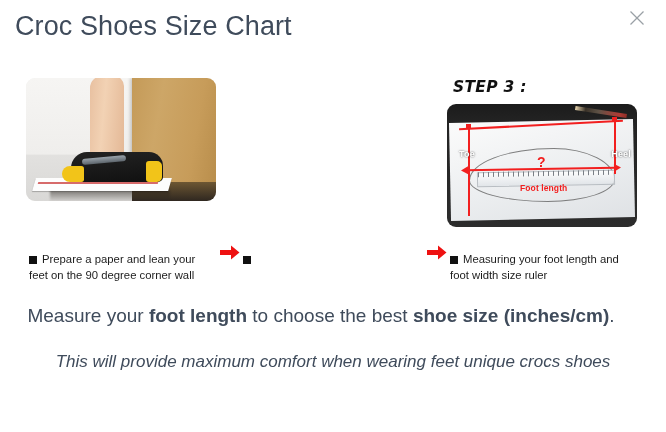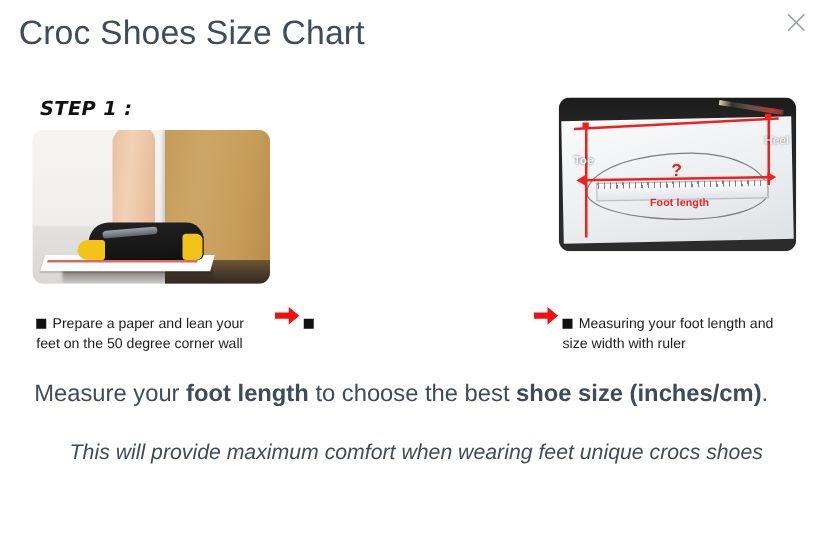--- a/index.html
+++ b/index.html
@@ -311,22 +311,22 @@
   .ph3-dot-r { left: 165px; top: 13px; }
   .ph3-lbl-toe {
     position: absolute;
     left: 12px; top: 45px;
     font-size: 9px; font-weight: bold; color: #ffffff;
     text-shadow: 0 0 2px rgba(0,0,0,.7);
     letter-spacing: .2px;
   }
   .ph3-lbl-heel {
     position: absolute;
-    right: 6px; top: 29px;
-    font-size: 9px; font-weight: normal; color: #ffffff;
+    right: 6px; top: 45px;
+    font-size: 9px; font-weight: bold; color: #ffffff;
     text-shadow: 0 0 2px rgba(0,0,0,.7);
     letter-spacing: .2px;
   }
   .ph3-lbl-q {
     position: absolute;
     left: 90px; top: 50px;
     font-size: 14px; font-weight: bold; color: #f21f1f;
   }
   .ph3-lbl-len {
     position: absolute;
@@ -399,21 +399,20 @@
         <line x1="1.5" y1="1.5" x2="14.5" y2="14.5" stroke="#9aa0a6" stroke-width="1.2"></line>
         <line x1="14.5" y1="1.5" x2="1.5" y2="14.5" stroke="#9aa0a6" stroke-width="1.2"></line>
       </svg>
     </span>
   </div>
 </div>
 
 <div class="steps-row">
 
   <div class="step step-1">
-    <div class="step-label">STEP 1 :</div>
     <div class="photo">
       <div class="ph1-bg"></div>
       <div class="ph1-wall"></div>
       <div class="ph1-wall-shadow"></div>
       <div class="ph1-leg"></div>
       <div class="ph1-reflect"></div>
       <div class="ph1-paper"></div>
       <div class="ph1-paper-line"></div>
       <div class="ph1-sock"></div>
       <div class="ph1-toe"></div>
@@ -429,20 +428,21 @@
   </div>
 
 
   <div class="arrow arrow-2">
     <svg width="20" height="15" viewBox="0 0 20 15">
       <path d="M0 5 H11 V0.5 L19.5 7.5 L11 14.5 V10 H0 Z" fill="#ee1111"></path>
     </svg>
   </div>
 
   <div class="step step-3">
+    <div class="step-label">STEP 3 :</div>
     <div class="photo">
       <div class="ph3-bg"></div>
       <div class="ph3-paper"></div>
       <div class="ph3-outline"></div>
       <div class="ph3-ruler"></div>
       <div class="ph3-ticks"></div>
       <div class="ph3-topline"></div>
       <div class="ph3-vline-l"></div>
       <div class="ph3-vline-r"></div>
       <div class="ph3-hline"></div>
@@ -451,24 +451,24 @@
       <div class="ph3-pencil"></div>
       <div class="ph3-lbl-toe">Toe</div>
       <div class="ph3-lbl-heel">Heel</div>
       <div class="ph3-lbl-q">?</div>
       <div class="ph3-lbl-len">Foot length</div>
     </div>
   </div>
 </div>
 
 <div class="caption cap-1">
-  <span class="cap-bullet"></span><span>Prepare a paper and lean your feet on the 50 degree corner wall</span>
+  <span class="cap-bullet"></span><span>Prepare a paper and lean your feet on the 90 degree corner wall</span>
 </div>
 <div class="caption cap-2">
   <span class="cap-bullet"></span>
 </div>
 <div class="caption cap-3">
-  <span class="cap-bullet"></span><span>Measuring your foot length and size width with ruler</span>
+  <span class="cap-bullet"></span><span>Measuring your foot length and foot width size ruler</span>
 </div>
 
 <div class="line-main"><span>Measure your </span><b>foot length</b><span> to choose the best </span><b>shoe size (inches/cm)</b><span>.</span></div>
 
 <div class="line-sub">This will provide maximum comfort when wearing feet unique crocs shoes</div>
 
 </body></html>

